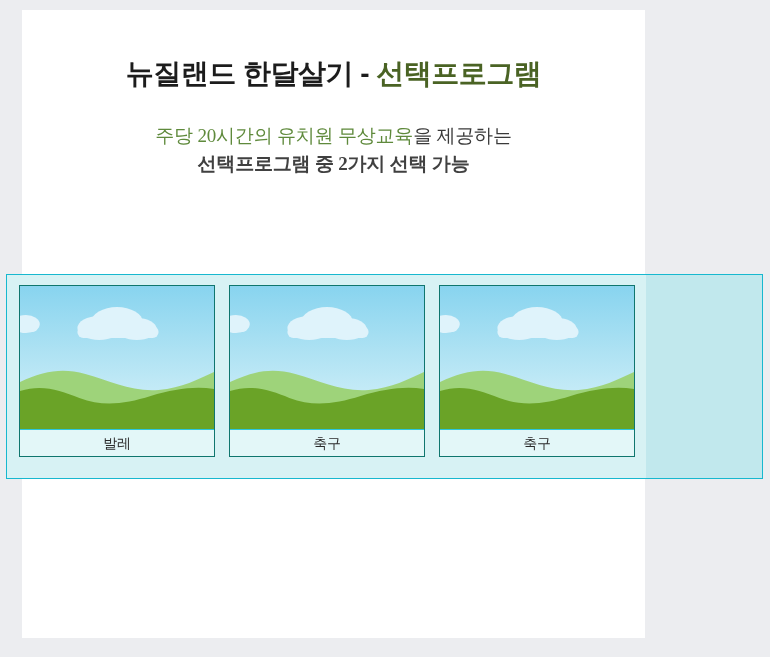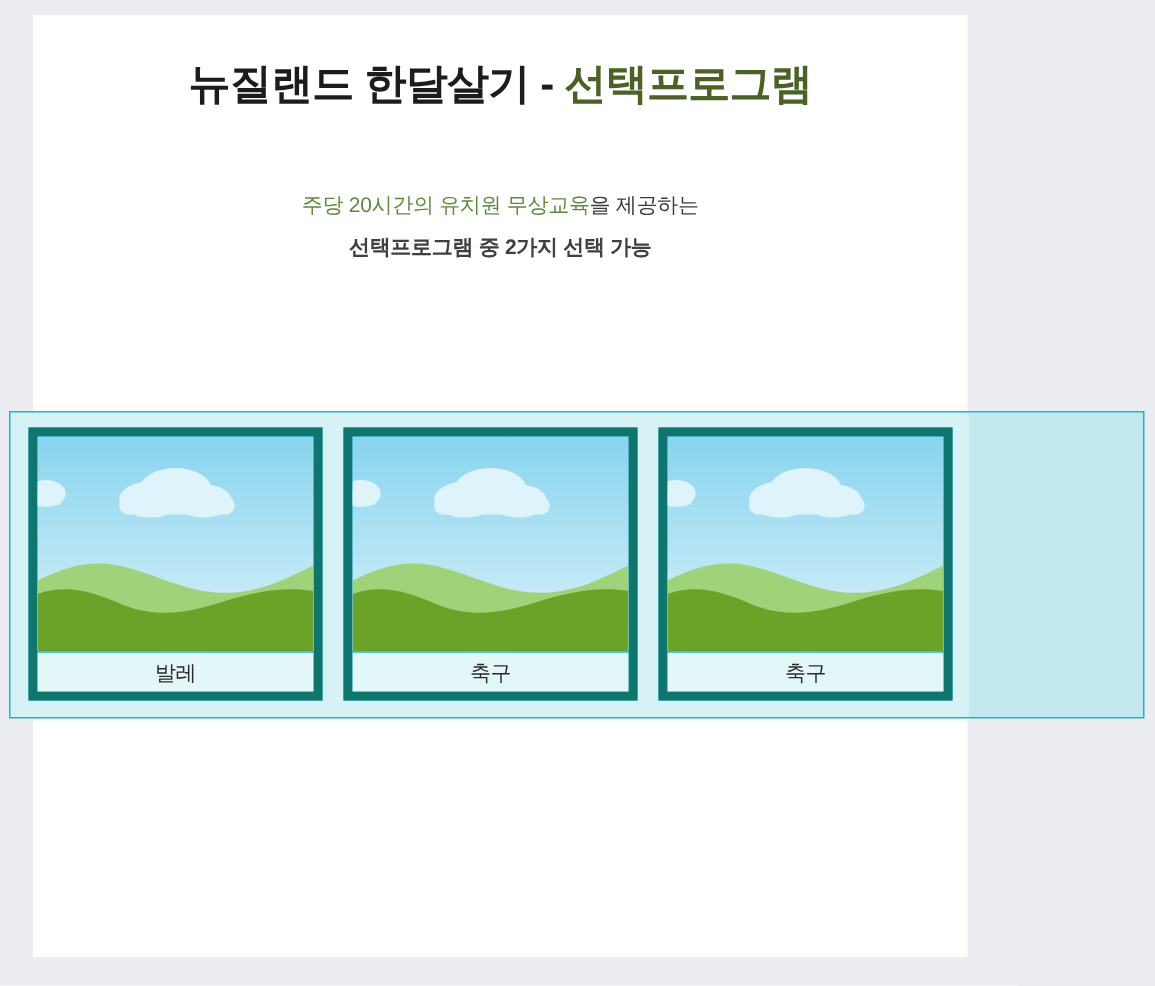--- a/index.html
+++ b/index.html
@@ -26,21 +26,21 @@
     box-shadow: 0 0 0 0 rgba(0,0,0,0);
   }
 
   
   #title-block {
     position: absolute;
     left: 22px;
     top: 10px;
     width: 623px;
     text-align: center;
-    padding-top: 28px;
+    padding-top: 46px;
     box-sizing: border-box;
   }
   .doc-title {
     margin: 0;
     font-size: 28px;
     font-weight: bold;
     letter-spacing: -0.5px;
     color: #1c1c1c;
     line-height: 1.25;
     white-space: nowrap;
@@ -50,25 +50,26 @@
   }
 
   #subtitle-block {
     position: absolute;
     left: 22px;
     top: 122px;
     width: 623px;
     text-align: center;
   }
   .sub-line {
-    font-size: 14px;
+    font-size: 19px;
     line-height: 28px;
     color: #3a3a3a;
     letter-spacing: -0.2px;
     white-space: nowrap;
+    font-family: Liberation Serif, serif;
   }
   .sub-line .g {
     color: #5f8a3c;
   }
   .sub-line.strong {
     color: #404040;
     font-weight: bold;
   }
 
   
@@ -96,22 +97,22 @@
     position: absolute;
     left: 12px;
     top: 10px;
     display: flex;
     gap: 14px;
   }
 
   .program-card {
     width: 196px;
     box-sizing: border-box;
-    border: 6px solid #0f766e;
-    background: #0ea5e9;
+    border: 1px solid #0f766e;
+    background: #000000;
   }
   .card-thumb {
     position: relative;
     width: 100%;
     height: 143px;
     overflow: hidden;
     border-bottom: 1px solid #2cc6dd;
     background: linear-gradient(180deg, #88d4ef 0%, #aee2f3 46%, #c8ecf7 78%, #d5f0f8 100%);
   }
   .card-thumb svg {

